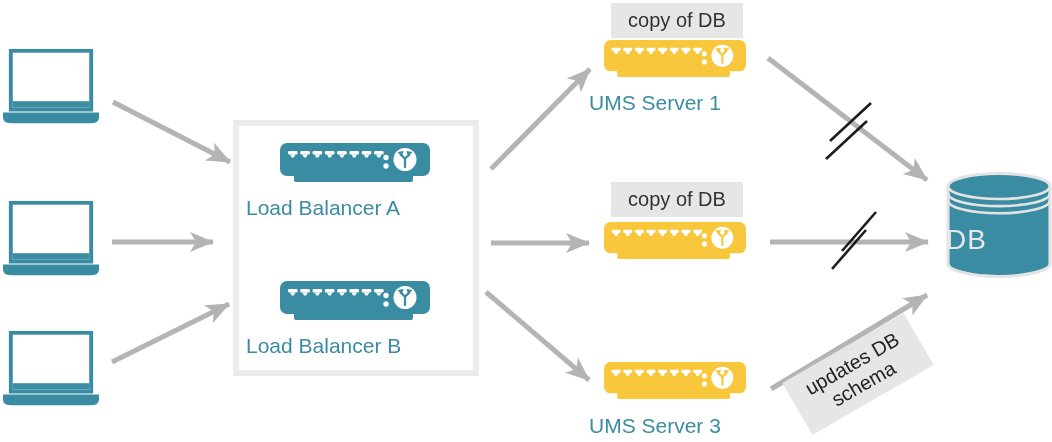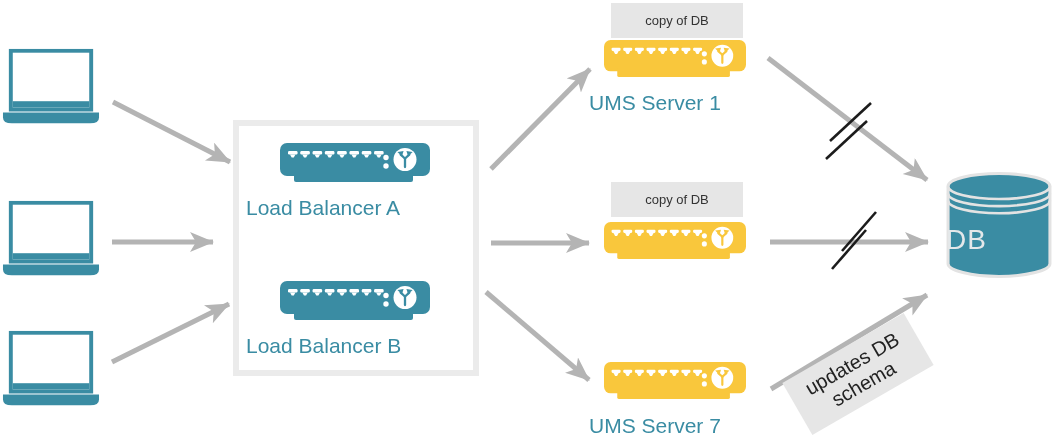--- a/index.html
+++ b/index.html
@@ -12,21 +12,21 @@
   .canvas{position:relative;width:1052px;height:442px;background:#fff;overflow:hidden;}
   .abs{position:absolute;}
   .arrow-layer{position:absolute;left:0;top:0;width:1052px;height:442px;}
   .arrowline{stroke:var(--arrow);stroke-width:5;fill:none;}
   .ah-fill{fill:var(--arrow);}
   .slashline{stroke:var(--slash);stroke-width:2.6;fill:none;}
   .icon-teal{color:var(--teal);}
   .icon-yellow{color:var(--yellow);}
   .lb-box{left:233px;top:120px;width:246px;height:256px;background:#fff;border:6px solid var(--box-border);}
   .dev-label{color:var(--teal);font-size:21px;line-height:24px;text-align:left;white-space:nowrap;}
-  .badge{background:var(--badge-bg);color:var(--badge-text);font-size:13px;display:flex;align-items:center;justify-content:center;white-space:nowrap;}
+  .badge{background:var(--badge-bg);color:var(--badge-text);font-size:20px;display:flex;align-items:center;justify-content:center;white-space:nowrap;}
   .annotation{background:var(--badge-bg);color:#222222;font-size:20px;line-height:1.15;
     display:flex;align-items:center;justify-content:center;text-align:center;
     transform:rotate(-30deg);}
   .db-wrap{left:946px;top:172px;width:106px;height:108px;color:var(--teal);}
   .db-label{position:absolute;left:0;top:52px;width:100%;color:var(--db-text);
     font-size:28px;letter-spacing:1px;}
   .dbline{fill:none;stroke:#E3E3E3;stroke-width:2.6;}
 </style>
 </head>
 <body>
@@ -137,21 +137,21 @@
   <div class="abs dev-label" style="left:589px;top:91px;width:170px">UMS Server 1</div>
 
   <div class="abs badge" style="left:611px;top:182px;width:132px;height:35px">copy of DB</div>
   <svg class="abs icon-yellow" style="left:604px;top:222px" width="142" height="40" viewBox="0 0 150 42">
       <use href="#sym-server"></use>
     </svg>
 
   <svg class="abs icon-yellow" style="left:604px;top:362px" width="142" height="40" viewBox="0 0 150 42">
       <use href="#sym-server"></use>
     </svg>
-  <div class="abs dev-label" style="left:589px;top:414px;width:170px">UMS Server 7</div>
+  <div class="abs dev-label" style="left:589px;top:414px;width:170px">UMS Server 3</div>
 
   <div class="abs annotation" style="left:788px;top:344px;width:140px;height:60px">updates DB schema</div>
 
   <div class="abs db-wrap">
     <svg width="106" height="108" viewBox="0 0 104 106">
       <use href="#sym-db"></use>
     </svg>
     <div class="db-label">DB</div>
   </div>
 

